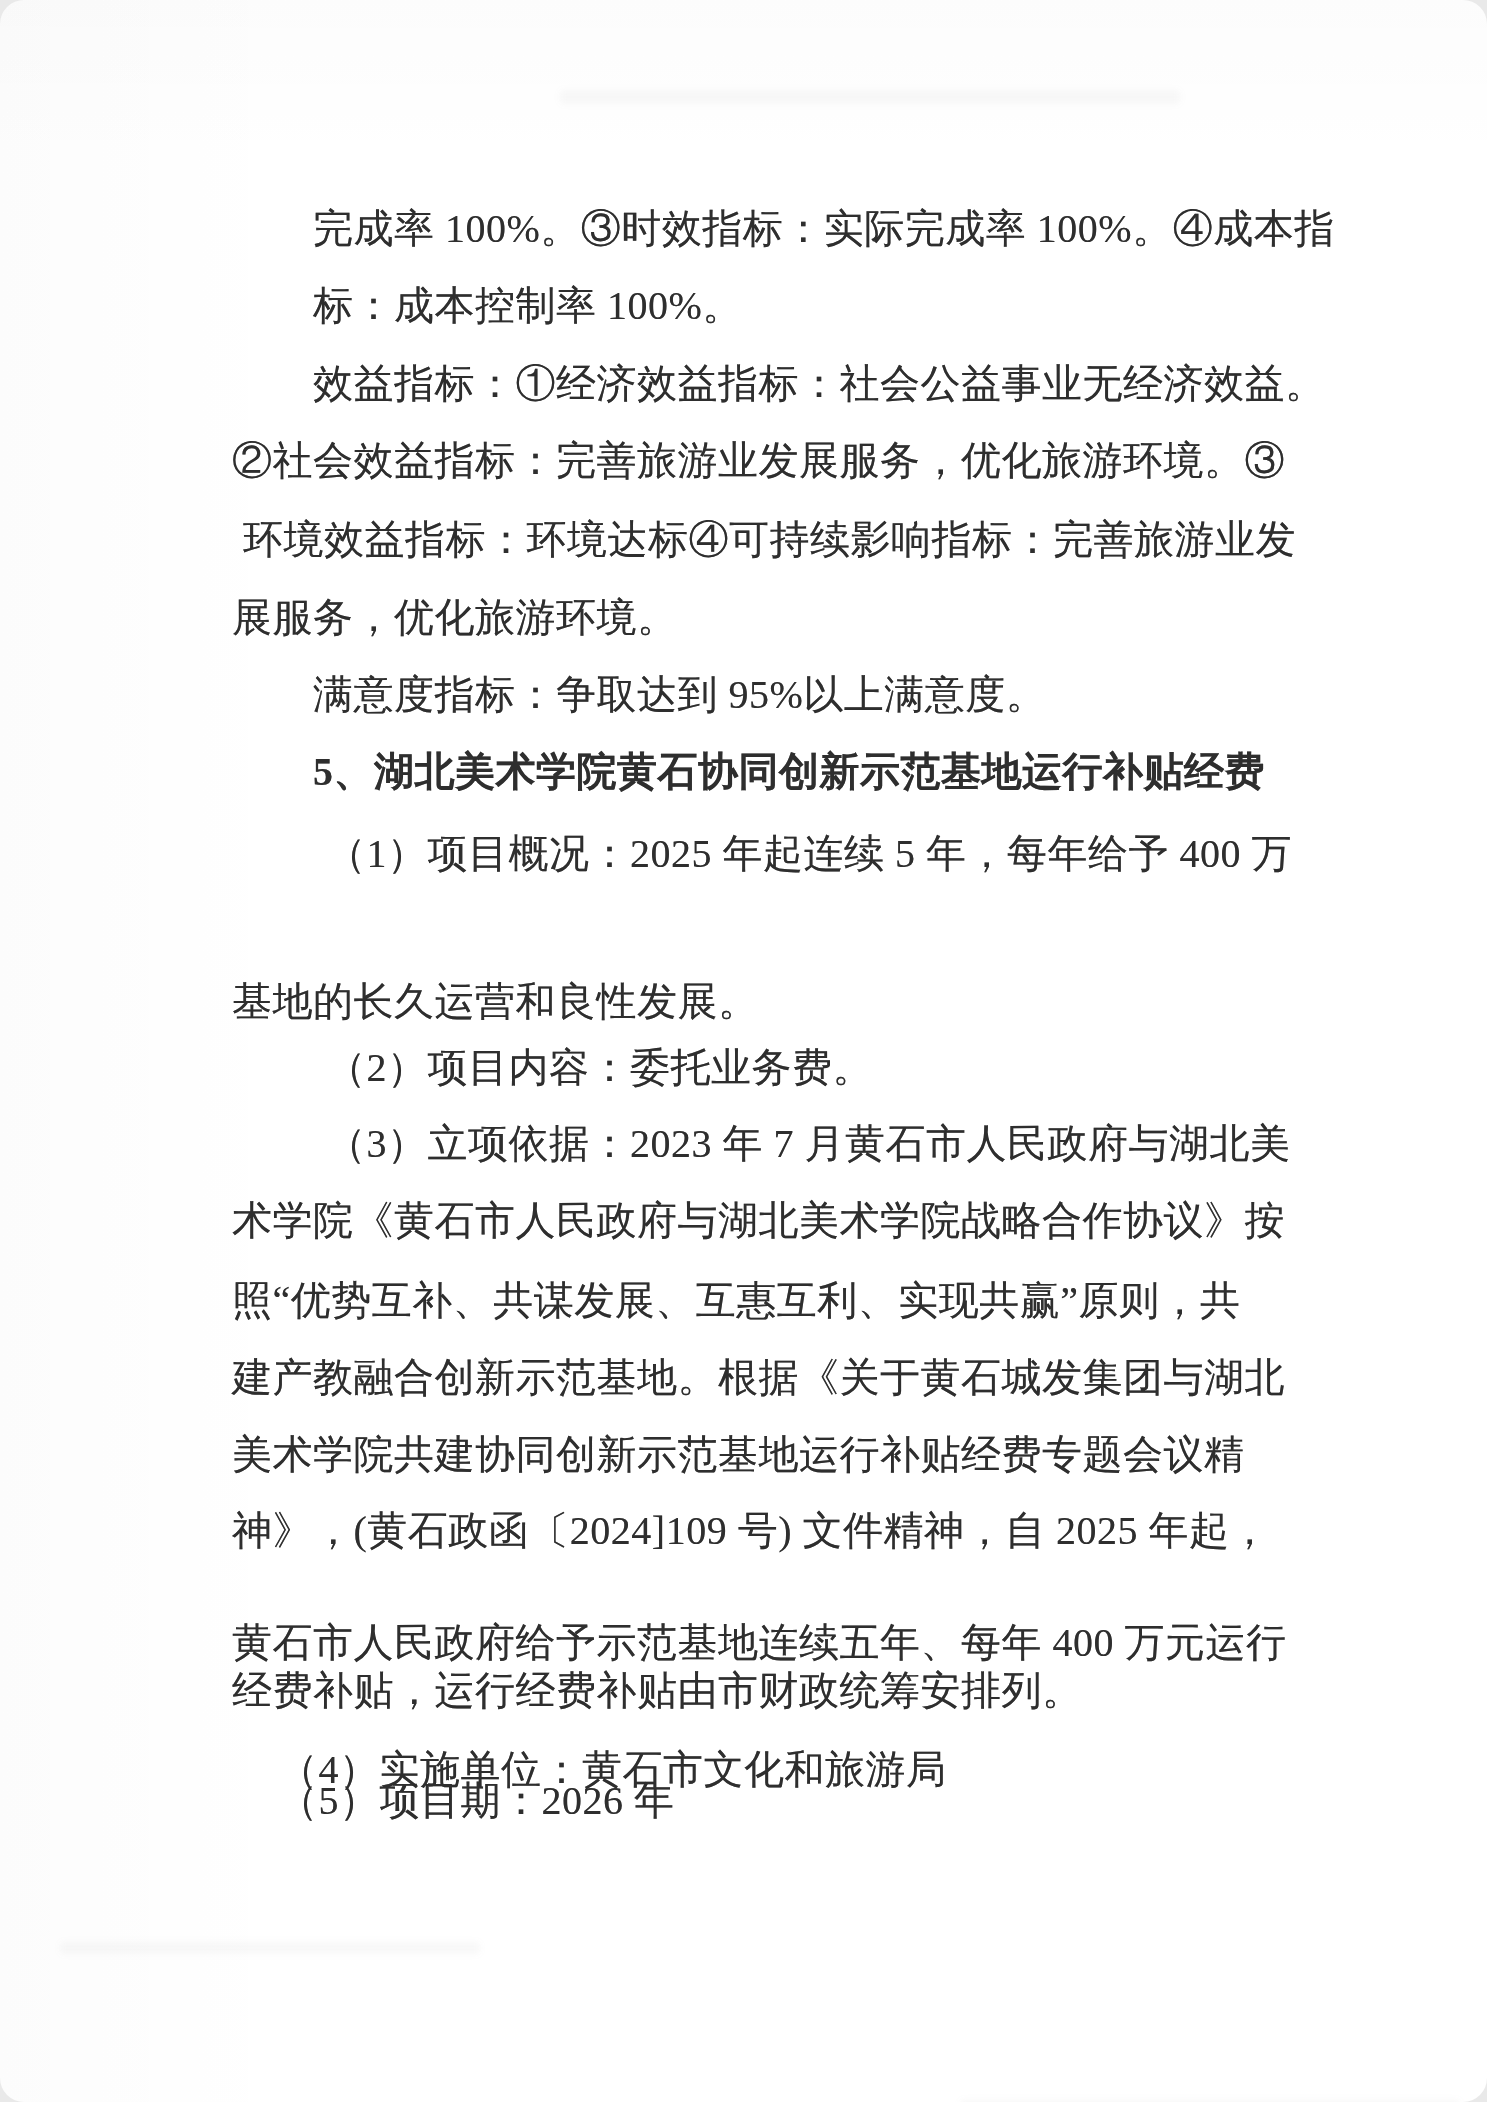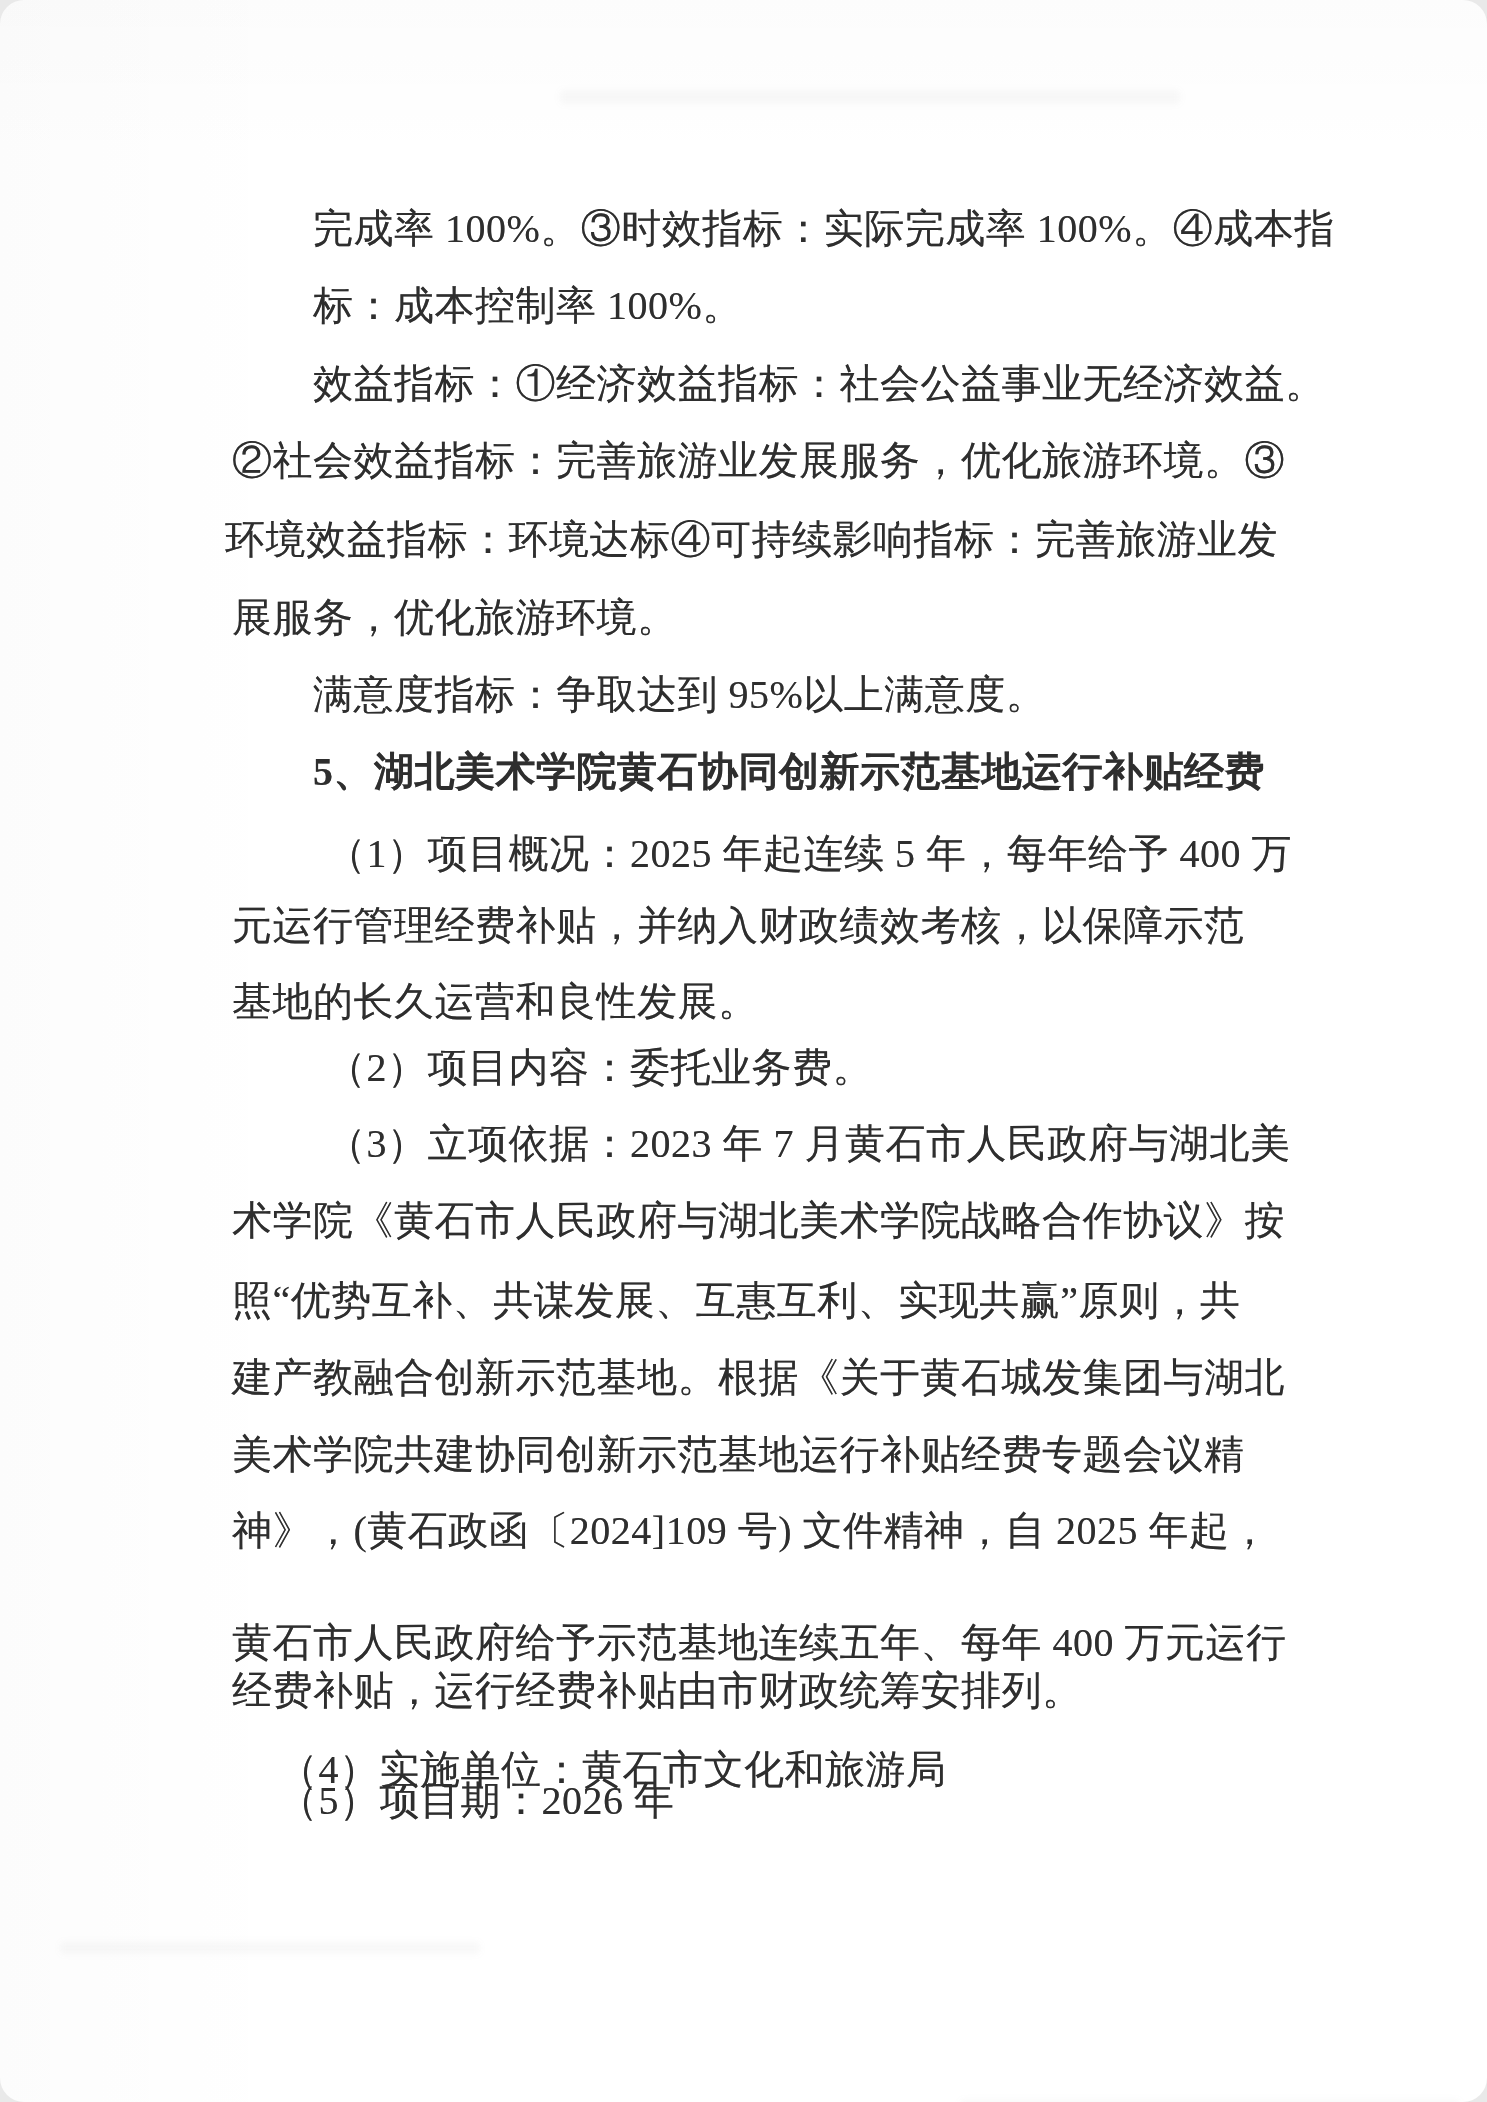--- a/index.html
+++ b/index.html
@@ -45,26 +45,25 @@
 <div class="page">
 
   <div class="artifact" style="left:560px; top:90px; width:620px; height:14px;"></div>
   <div class="artifact" style="left:60px; top:1942px; width:420px; height:12px;"></div>
   <div class="artifact" style="left:960px; top:2100px; width:500px; height:10px;"></div>
 
   <div class="line" style="left:313px; top:205px;">完成率 100%。③时效指标：实际完成率 100%。④成本指</div>
   <div class="line" style="left:313px; top:282px;">标：成本控制率 100%。</div>
   <div class="line" style="left:313px; top:360px;">效益指标：①经济效益指标：社会公益事业无经济效益。</div>
   <div class="line" style="left:232px; top:437px;">②社会效益指标：完善旅游业发展服务，优化旅游环境。③</div>
-  <div class="line" style="left:225px; top:516px;">环境效益指标：环境达标④可持续影响指标：完善旅游业发</div>
+  <div class="line" style="left:243px; top:516px;">环境效益指标：环境达标④可持续影响指标：完善旅游业发</div>
   <div class="line" style="left:232px; top:594px;">展服务，优化旅游环境。</div>
   <div class="line" style="left:313px; top:671px;">满意度指标：争取达到 95%以上满意度。</div>
   <div class="line bold" style="left:313px; top:748px;">5、湖北美术学院黄石协同创新示范基地运行补贴经费</div>
   <div class="line" style="left:326px; top:830px;">（1）项目概况：2025 年起连续 5 年，每年给予 400 万</div>
-  <div class="line" style="left:232px; top:902px;">元运行管理经费补贴，并纳入财政绩效考核，以保障示范</div>
   <div class="line" style="left:232px; top:978px;">基地的长久运营和良性发展。</div>
   <div class="line" style="left:326px; top:1044px;">（2）项目内容：委托业务费。</div>
   <div class="line" style="left:326px; top:1120px;">（3）立项依据：2023 年 7 月黄石市人民政府与湖北美</div>
   <div class="line" style="left:232px; top:1197px;">术学院《黄石市人民政府与湖北美术学院战略合作协议》按</div>
   <div class="line" style="left:232px; top:1277px;">照“优势互补、共谋发展、互惠互利、实现共赢”原则，共</div>
   <div class="line" style="left:232px; top:1354px;">建产教融合创新示范基地。根据《关于黄石城发集团与湖北</div>
   <div class="line" style="left:232px; top:1431px;">美术学院共建协同创新示范基地运行补贴经费专题会议精</div>
   <div class="line" style="left:232px; top:1507px;">神》，(黄石政函〔2024]109 号) 文件精神，自 2025 年起，</div>
   <div class="line" style="left:232px; top:1591px;margin-top:28px;">黄石市人民政府给予示范基地连续五年、每年 400 万元运行</div>
   <div class="line" style="left:232px; top:1667px;">经费补贴，运行经费补贴由市财政统筹安排列。</div>

